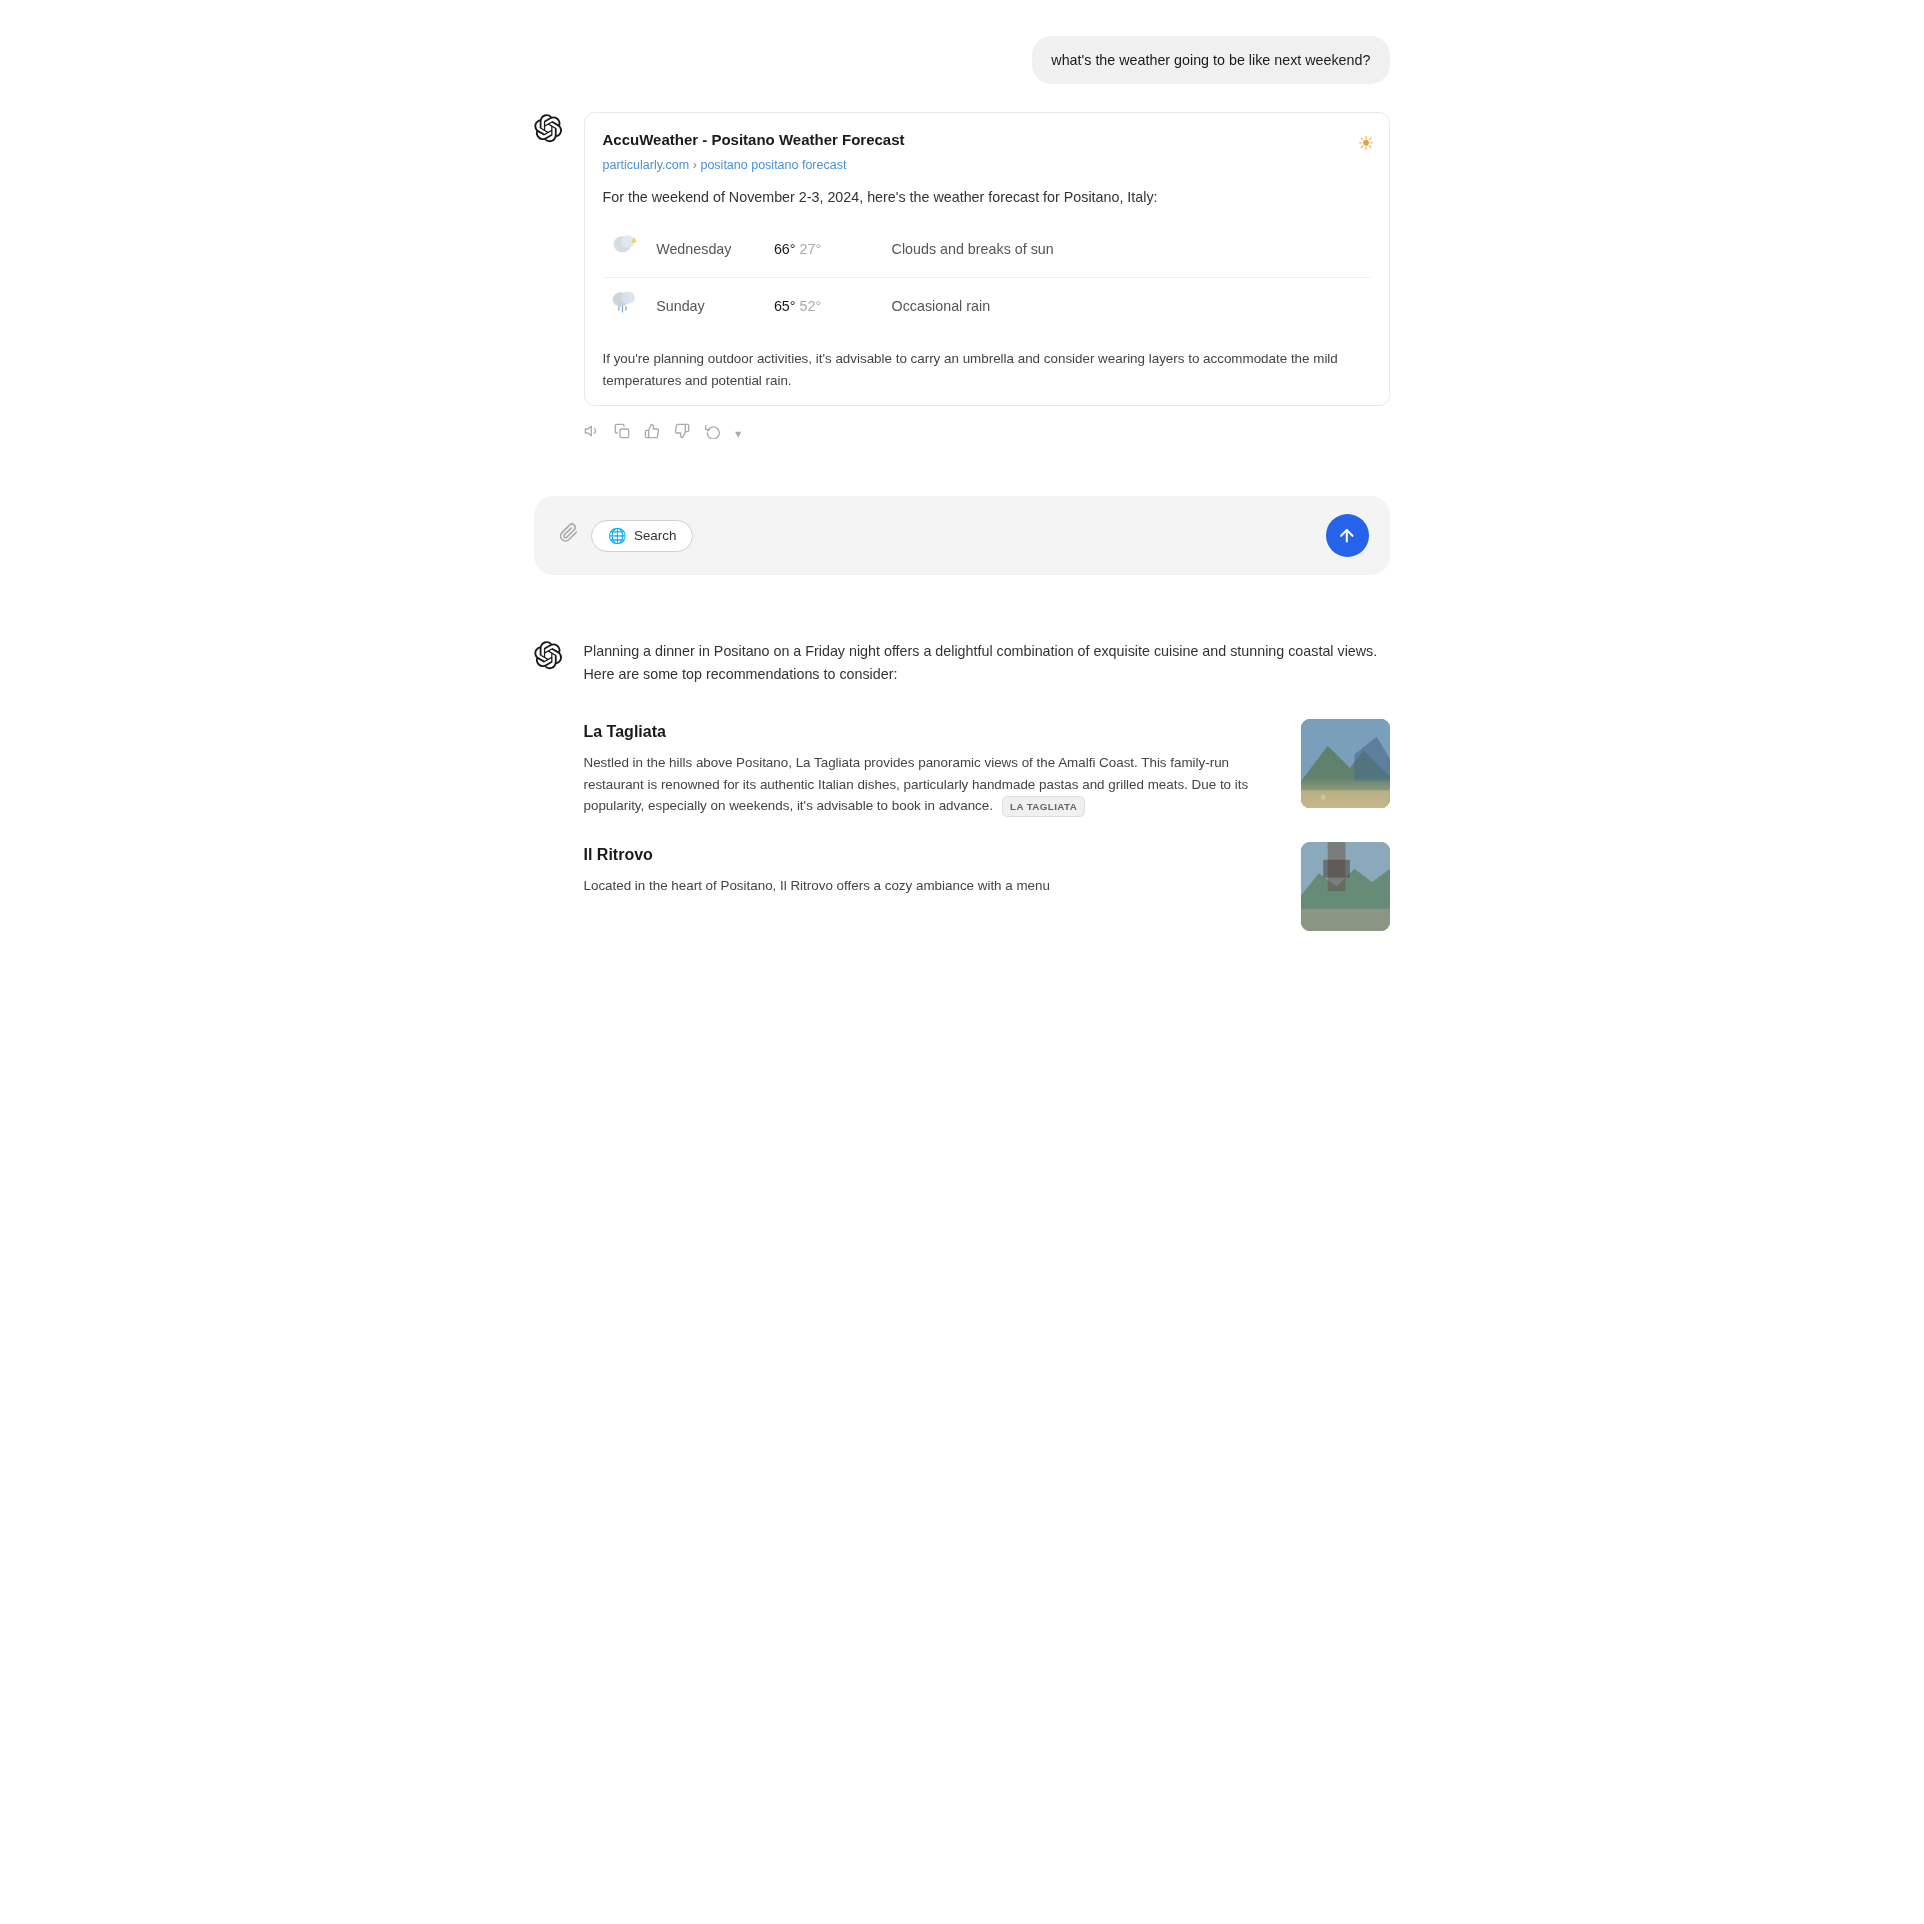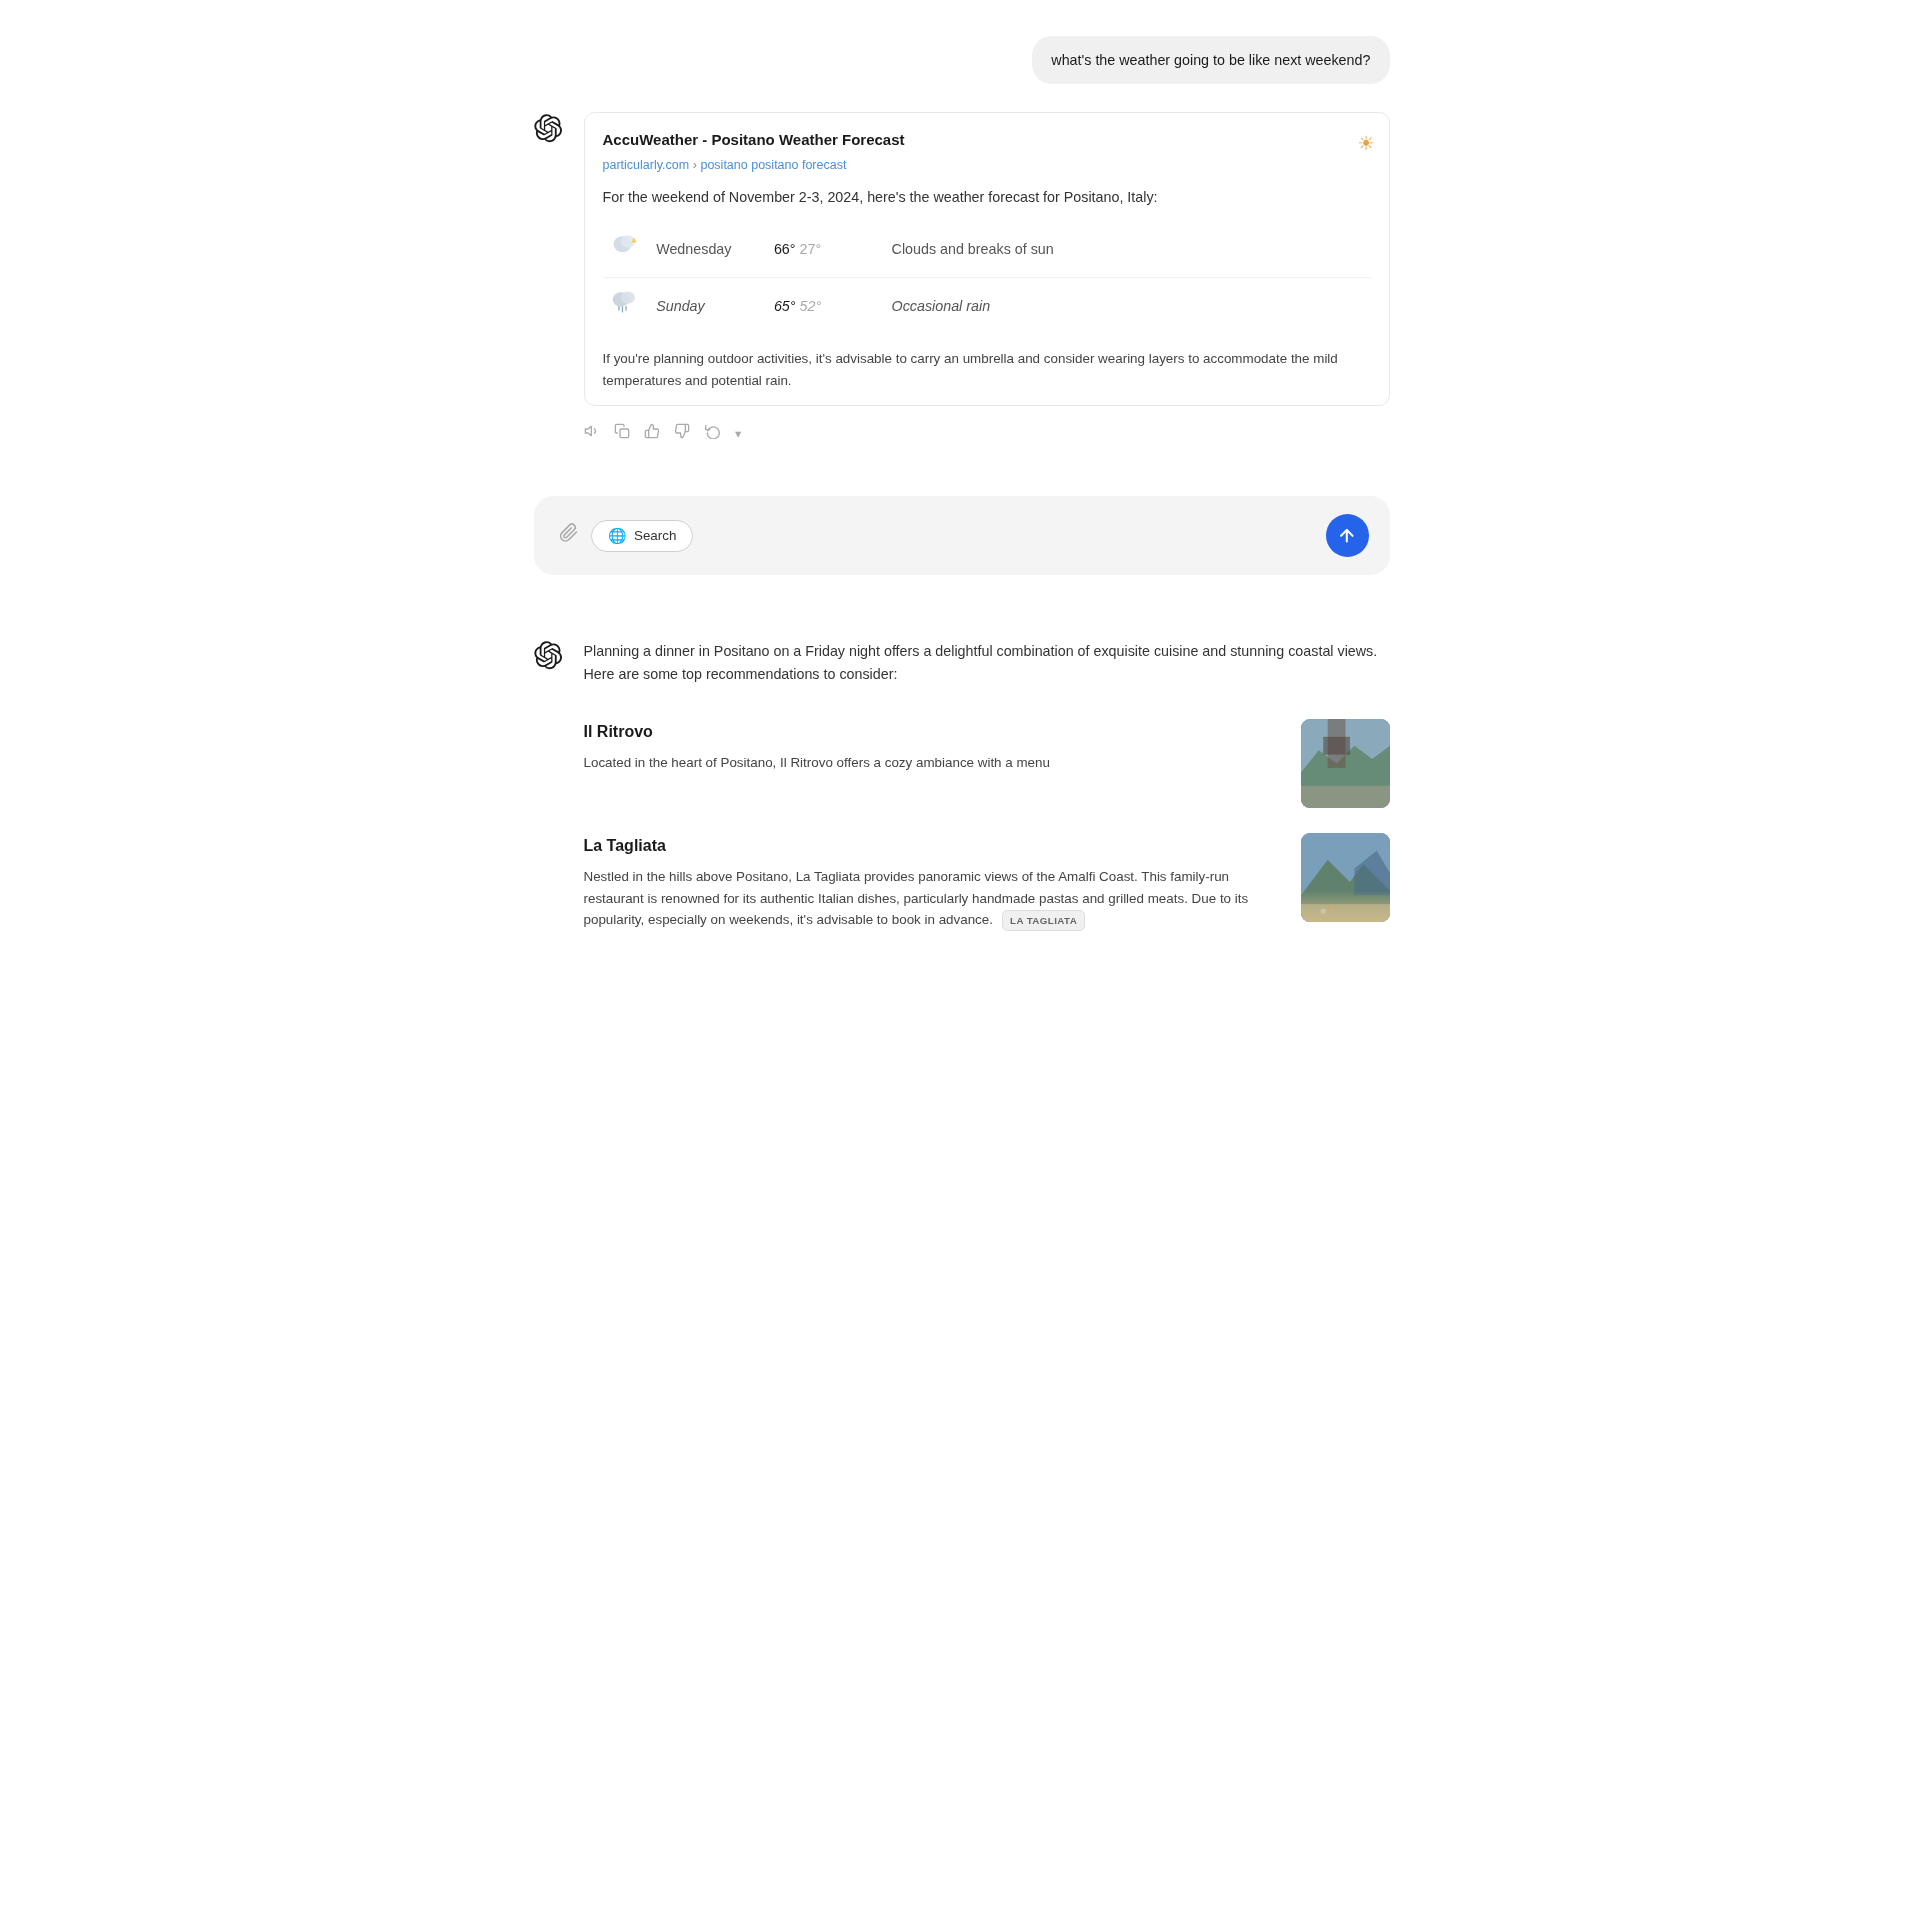--- a/index.html
+++ b/index.html
@@ -91,21 +91,20 @@
     }
     .weather-row {
       display: flex;
       align-items: center;
       padding: 9px 0;
       border-bottom: 0.9px solid #f0f0f0;
       gap: 10.7px;
     }
     .weather-row:last-child {
       border-bottom: none;
-      font-style: italic;
     }
     .weather-icon-cell {
       width: 43px;
       font-size: 19.6px;
       text-align: center;
     }
     .weather-day {
       width: 107px;
       color: #555;
       font-size: 14.3px;
@@ -427,61 +426,61 @@
       <svg class="openai-logo" viewBox="0 0 41 41" fill="none" xmlns="http://www.w3.org/2000/svg">
         <path d="M37.532 16.87a9.963 9.963 0 00-.856-8.184 10.078 10.078 0 00-10.855-4.835 9.964 9.964 0 00-7.505-3.348 10.078 10.078 0 00-9.612 6.977 9.967 9.967 0 00-6.664 4.834 10.08 10.08 0 001.24 11.817 9.965 9.965 0 00.856 8.185 10.079 10.079 0 0010.855 4.835 9.965 9.965 0 007.504 3.347 10.078 10.078 0 009.617-6.981 9.967 9.967 0 006.663-4.834 10.079 10.079 0 00-1.243-11.813zM22.498 37.886a7.474 7.474 0 01-4.799-1.735c.061-.033.168-.091.237-.134l7.964-4.6a1.294 1.294 0 00.655-1.134V19.054l3.366 1.944a.12.12 0 01.066.092v9.299a7.505 7.505 0 01-7.49 7.496zM6.392 31.006a7.471 7.471 0 01-.894-5.023c.06.036.162.099.237.141l7.964 4.6a1.297 1.297 0 001.308 0l9.724-5.614v3.888a.12.12 0 01-.048.103l-8.051 4.649a7.504 7.504 0 01-10.24-2.744zM4.297 13.62A7.469 7.469 0 018.2 10.333c0 .068-.004.19-.004.274v9.201a1.294 1.294 0 00.654 1.132l9.723 5.614-3.366 1.944a.12.12 0 01-.114.012L7.044 23.86a7.504 7.504 0 01-2.747-10.24zm27.658 6.437l-9.724-5.615 3.367-1.943a.121.121 0 01.114-.012l8.048 4.648a7.498 7.498 0 01-1.158 13.528v-9.476a1.293 1.293 0 00-.647-1.13zm3.35-5.043c-.059-.037-.162-.099-.236-.141l-7.965-4.6a1.298 1.298 0 00-1.308 0l-9.723 5.614v-3.888a.12.12 0 01.048-.103l8.05-4.645a7.497 7.497 0 0111.135 7.763zm-21.063 6.929l-3.367-1.944a.12.12 0 01-.065-.092v-9.299a7.497 7.497 0 0112.293-5.756 6.94 6.94 0 00-.236.134l-7.965 4.6a1.294 1.294 0 00-.654 1.132l-.006 11.225zm1.829-3.943l4.33-2.501 4.332 2.499v4.998l-4.331 2.5-4.331-2.5V18z" fill="currentColor"></path>
       </svg>
     </div>
     <div class="ai-content">
       <p class="dinner-intro">Planning a dinner in Positano on a Friday night offers a delightful combination of exquisite cuisine and stunning coastal views. Here are some top recommendations to consider:</p>
 
       <div class="restaurant-card">
         <div class="restaurant-header">
           <div class="restaurant-info">
+            <div class="restaurant-name">La Tagliata</div>
+            <div class="restaurant-desc">
+              Nestled in the hills above Positano, La Tagliata provides panoramic views of the Amalfi Coast. This family-run restaurant is renowned for its authentic Italian dishes, particularly handmade pastas and grilled meats. Due to its popularity, especially on weekends, it's advisable to book in advance.
+              <span class="restaurant-tag">LA TAGLIATA</span>
+            </div>
+          </div>
+          <div class="restaurant-img img-tagliata">
+
+            <svg width="89" height="89" viewBox="0 0 100 100" style="position:absolute;top:0;left:0;">
+              <rect width="100" height="100" fill="#7a9fba"></rect>
+              <polygon points="0,70 30,30 55,55 70,35 100,65 100,100 0,100" fill="#5a7a5a" opacity="0.8"></polygon>
+              <polygon points="60,40 85,20 100,45 100,70 60,70" fill="#4a6a8a" opacity="0.6"></polygon>
+              <rect x="0" y="80" width="100" height="20" fill="#c8b890" opacity="0.7"></rect>
+
+              <circle cx="25" cy="88" r="3" fill="#fff" opacity="0.6"></circle>
+              <circle cx="35" cy="85" r="2.5" fill="#e8a040" opacity="0.7"></circle>
+            </svg>
+          </div>
+        </div>
+      </div>
+
+      <div class="restaurant-card">
+        <div class="restaurant-header">
+          <div class="restaurant-info">
             <div class="restaurant-name">Il Ritrovo</div>
             <div class="restaurant-desc">
               Located in the heart of Positano, Il Ritrovo offers a cozy ambiance with a menu
             </div>
           </div>
           <div class="restaurant-img img-ritrovo">
             <svg width="89" height="89" viewBox="0 0 100 100" style="position:absolute;top:0;left:0;">
               <rect width="100" height="100" fill="#8aaabb"></rect>
               <polygon points="0,60 20,35 40,50 60,30 80,45 100,30 100,100 0,100" fill="#5a8060" opacity="0.75"></polygon>
               <rect x="30" y="0" width="20" height="55" fill="#6a5040" opacity="0.5"></rect>
               <rect x="25" y="20" width="30" height="20" fill="#4a3830" opacity="0.5"></rect>
               <rect x="0" y="75" width="100" height="25" fill="#b0a090" opacity="0.5"></rect>
             </svg>
           </div>
         </div>
       </div>
 
-      <div class="restaurant-card">
-        <div class="restaurant-header">
-          <div class="restaurant-info">
-            <div class="restaurant-name">La Tagliata</div>
-            <div class="restaurant-desc">
-              Nestled in the hills above Positano, La Tagliata provides panoramic views of the Amalfi Coast. This family-run restaurant is renowned for its authentic Italian dishes, particularly handmade pastas and grilled meats. Due to its popularity, especially on weekends, it's advisable to book in advance.
-              <span class="restaurant-tag">LA TAGLIATA</span>
-            </div>
-          </div>
-          <div class="restaurant-img img-tagliata">
-
-            <svg width="89" height="89" viewBox="0 0 100 100" style="position:absolute;top:0;left:0;">
-              <rect width="100" height="100" fill="#7a9fba"></rect>
-              <polygon points="0,70 30,30 55,55 70,35 100,65 100,100 0,100" fill="#5a7a5a" opacity="0.8"></polygon>
-              <polygon points="60,40 85,20 100,45 100,70 60,70" fill="#4a6a8a" opacity="0.6"></polygon>
-              <rect x="0" y="80" width="100" height="20" fill="#c8b890" opacity="0.7"></rect>
-
-              <circle cx="25" cy="88" r="3" fill="#fff" opacity="0.6"></circle>
-              <circle cx="35" cy="85" r="2.5" fill="#e8a040" opacity="0.7"></circle>
-            </svg>
-          </div>
-        </div>
-      </div>
-
     </div>
   </div>
 
 </div>
 
 <style>
 @keyframes blink {
   0%, 100% { opacity: 1; }
   50% { opacity: 0; }
 }

